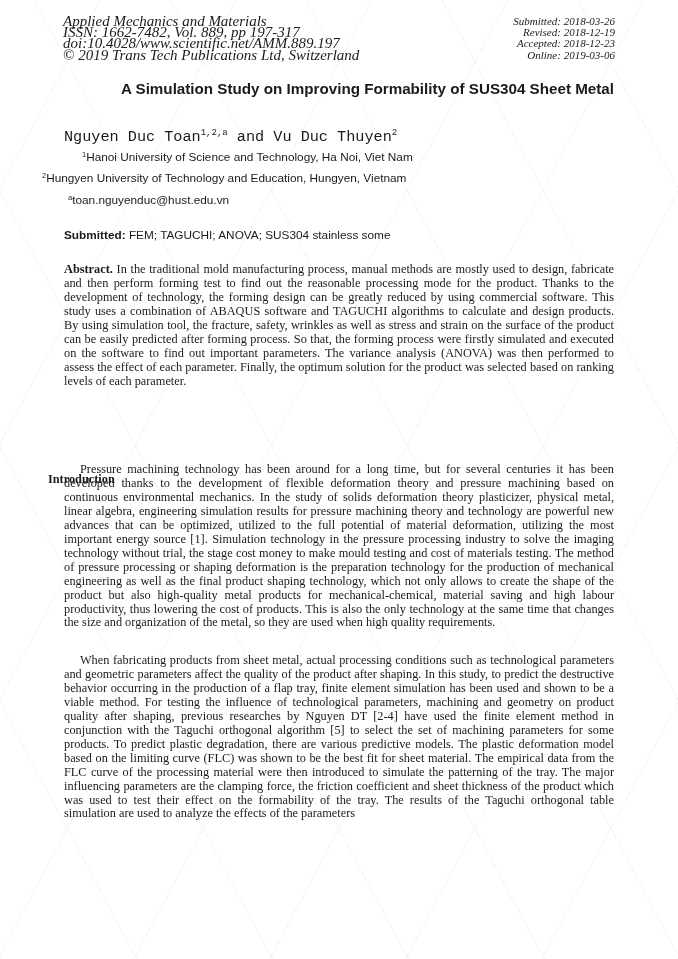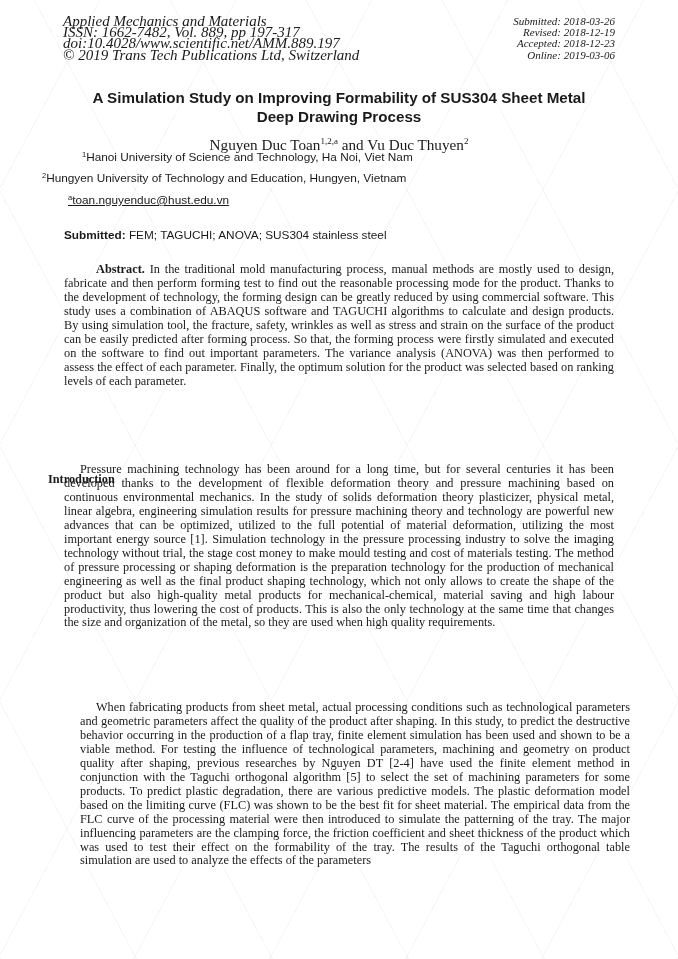--- a/index.html
+++ b/index.html
@@ -14,52 +14,52 @@
       repeating-linear-gradient(-62deg, rgba(0,0,0,0.035) 0 1px, transparent 1px 120px);
   }
   .hdr-left {
     position:absolute; left:63px; top:16px; font-style:italic; font-size:15px; line-height:11.2px;
   }
   .hdr-right {
     position:absolute; right:63px; top:16px; font-style:italic; font-size:11px; line-height:11.2px; text-align:right;
   }
   .hdr-left div, .hdr-right div { white-space:nowrap; }
   .title {
-    position:absolute; left:64px; width:550px; top:80px; text-align:center;
-    font-family:"Liberation Sans", sans-serif; font-weight:bold; font-size:15.2px; line-height:18.5px;margin-top:9px;
+    position:absolute; left:64px; width:550px; top:80px; text-align:right;
+    font-family:"Liberation Sans", sans-serif; font-weight:bold; font-size:15.2px; line-height:18.5px;
   }
   .authors {
-    position:absolute; left:64px; width:550px; top:136px; text-align:center;
-    font-family:Liberation Serif, serif; font-size:15.2px; line-height:18px;
+    position:absolute; left:64px; width:550px; top:128px; 
+    font-family:Liberation Mono, monospace; font-size:15.2px; line-height:18px;
   }
   .authors sup { font-size:9px; vertical-align:6px; line-height:0; }
   .aff {
     position:absolute; left:64px; width:550px; 
     font-family:"Liberation Sans", sans-serif; font-size:11.8px; line-height:14px;
   }
   .aff sup { font-size:7.5px; vertical-align:4px; line-height:0; }
   .aff1 { top:150px; left:82px; }
   .aff2 { top:171px; left:42px; }
-  .aff3 { top:193px; left:68px;text-decoration:underline; }
+  .aff3 { top:193px; left:68px; }
   .keywords {
     position:absolute; left:64px; top:228px; width:550px;
     font-family:"Liberation Sans", sans-serif; font-size:11.8px; line-height:14px;
   }
   .keywords b { font-weight:bold; }
   .para {
     position:absolute; left:64px; width:550px;
     font-size:12.3px; line-height:13.95px; text-align:justify;
   }
-  .para b { font-weight:bold;margin-left:32px; }
+  .para b { font-weight:bold; }
   .abstract { top:263px; }
   .intro-head {
     position:absolute; left:48px; top:440px; font-weight:bold; font-size:12.3px; line-height:14px;margin-top:32px;
   }
   .intro-p1 { top:463px; text-indent:16px; }
-  .intro-p2 { top:701px; text-indent:16px;margin-left:16px; }
+  .intro-p2 { top:654px; text-indent:16px; }
 </style>
 </head>
 <body>
 
 <div class="watermark"></div>
 
 <div class="hdr-left">
   <div>Applied Mechanics and Materials</div>
   <div>ISSN: 1662-7482, Vol. 889, pp 197-317</div>
   <div>doi:10.4028/www.scientific.net/AMM.889.197</div>
@@ -68,29 +68,28 @@
 
 <div class="hdr-right">
   <div>Submitted: 2018-03-26</div>
   <div>Revised: 2018-12-19</div>
   <div>Accepted: 2018-12-23</div>
   <div>Online: 2019-03-06</div>
 </div>
 
 <div class="title">
   <div>A Simulation Study on Improving Formability of SUS304 Sheet Metal</div>
-  <div>Deep Drawing Process</div>
 </div>
 
 <div class="authors"><span>Nguyen Duc Toan</span><sup>1,2,a</sup><span> and Vu Duc Thuyen</span><sup>2</sup></div>
 
 <div class="aff aff1"><sup>1</sup><span>Hanoi University of Science and Technology, Ha Noi, Viet Nam</span></div>
 <div class="aff aff2"><sup>2</sup><span>Hungyen University of Technology and Education, Hungyen, Vietnam</span></div>
 <div class="aff aff3"><sup>a</sup><span>toan.nguyenduc@hust.edu.vn</span></div>
 
-<div class="keywords"><b>Submitted:</b><span> FEM; TAGUCHI; ANOVA; SUS304 stainless steel</span></div>
+<div class="keywords"><b>Submitted:</b><span> FEM; TAGUCHI; ANOVA; SUS304 stainless some</span></div>
 
 <div class="para abstract"><b>Abstract.</b><span> In the traditional mold manufacturing process, manual methods are mostly used to design, fabricate and then perform forming test to find out the reasonable processing mode for the product. Thanks to the development of technology, the forming design can be greatly reduced by using commercial software. This study uses a combination of ABAQUS software and TAGUCHI algorithms to calculate and design products. By using simulation tool, the fracture, safety, wrinkles as well as stress and strain on the surface of the product can be easily predicted after forming process. So that, the forming process were firstly simulated and executed on the software to find out important parameters. The variance analysis (ANOVA) was then performed to assess the effect of each parameter. Finally, the optimum solution for the product was selected based on ranking levels of each parameter.</span></div>
 
 <div class="intro-head">Introduction</div>
 
 <div class="para intro-p1">Pressure machining technology has been around for a long time, but for several centuries it has been developed thanks to the development of flexible deformation theory and pressure machining based on continuous environmental mechanics. In the study of solids deformation theory plasticizer, physical metal, linear algebra, engineering simulation results for pressure machining theory and technology are powerful new advances that can be optimized, utilized to the full potential of material deformation, utilizing the most important energy source [1]. Simulation technology in the pressure processing industry to solve the imaging technology without trial, the stage cost money to make mould testing and cost of materials testing. The method of pressure processing or shaping deformation is the preparation technology for the production of mechanical engineering as well as the final product shaping technology, which not only allows to create the shape of the product but also high-quality metal products for mechanical-chemical, material saving and high labour productivity, thus lowering the cost of products. This is also the only technology at the same time that changes the size and organization of the metal, so they are used when high quality requirements.</div>
 <div class="para intro-p2">When fabricating products from sheet metal, actual processing conditions such as technological parameters and geometric parameters affect the quality of the product after shaping. In this study, to predict the destructive behavior occurring in the production of a flap tray, finite element simulation has been used and shown to be a viable method. For testing the influence of technological parameters, machining and geometry on product quality after shaping, previous researches by Nguyen DT [2-4] have used the finite element method in conjunction with the Taguchi orthogonal algorithm [5] to select the set of machining parameters for some products. To predict plastic degradation, there are various predictive models. The plastic deformation model based on the limiting curve (FLC) was shown to be the best fit for sheet material. The empirical data from the FLC curve of the processing material were then introduced to simulate the patterning of the tray. The major influencing parameters are the clamping force, the friction coefficient and sheet thickness of the product which was used to test their effect on the formability of the tray. The results of the Taguchi orthogonal table simulation are used to analyze the effects of the parameters</div>
 
 </body></html>

